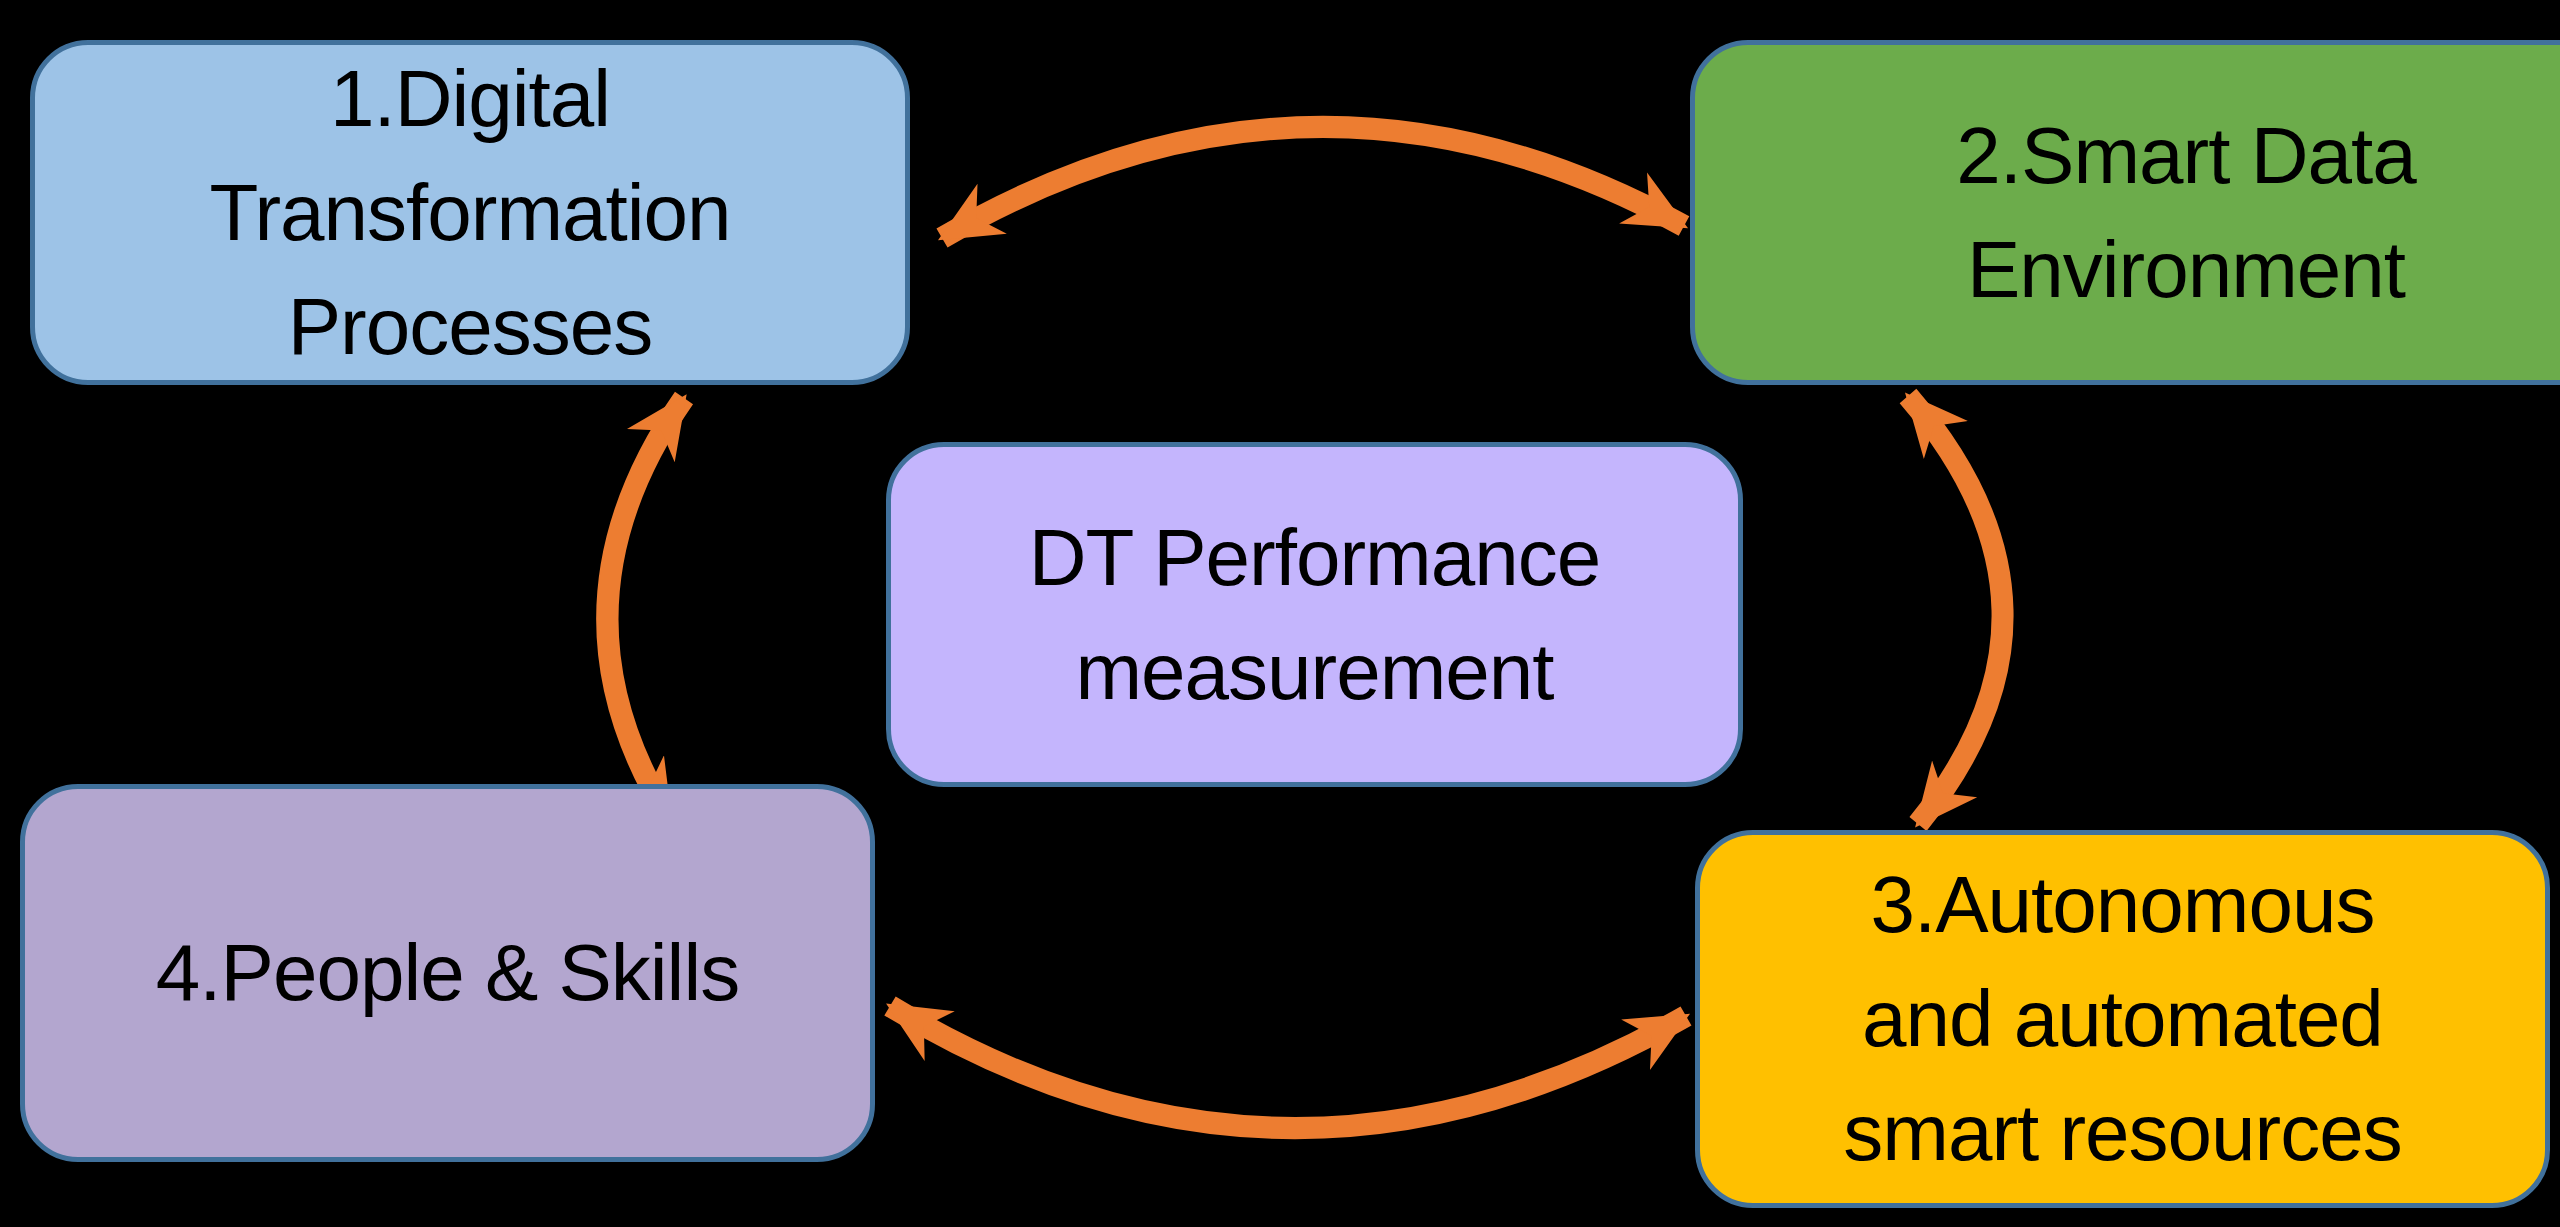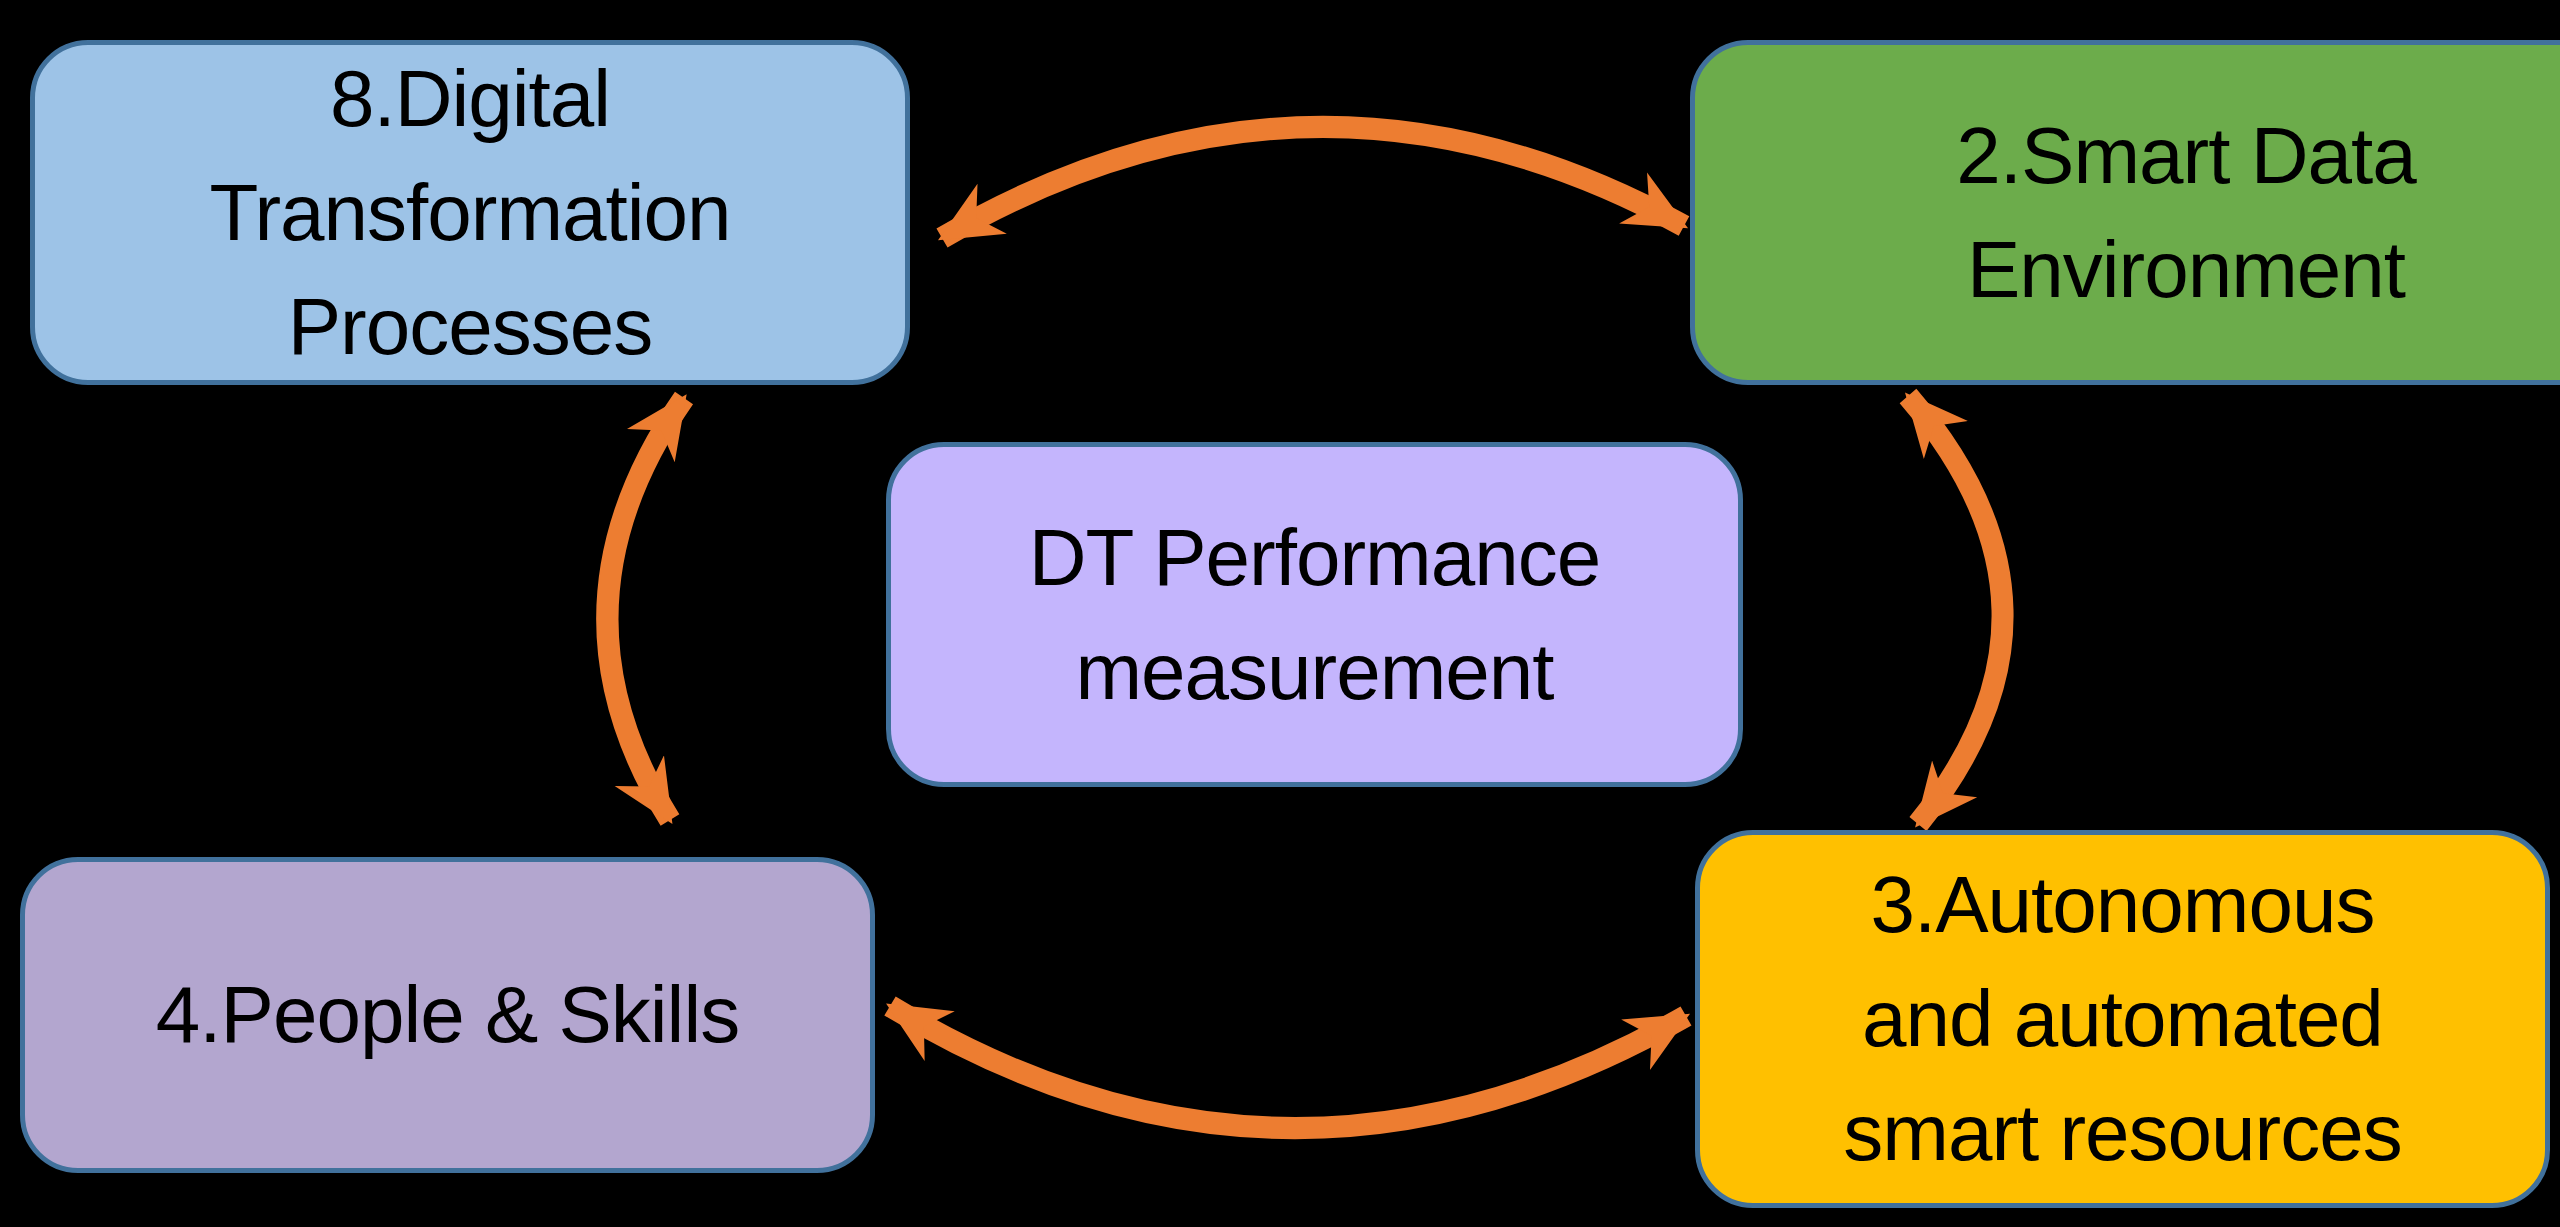--- a/index.html
+++ b/index.html
@@ -46,42 +46,42 @@
     letter-spacing: -1px;
   }
   .box .box-label {
     white-space: pre-line;
     display: block;
     padding: 0 10px;
   }
   .box-1 { left: 30px;   top: 40px;  width: 880px; height: 345px; }
   .box-2 { left: 1690px; top: 40px;  width: 992px; height: 345px; }
   .box-3 { left: 1695px; top: 830px; width: 855px; height: 378px; align-items: center; }
-  .box-4 { left: 20px;   top: 857px; width: 855px; height: 316px; }
+  .box-4 { left: 20px;   top: 784px; width: 855px; height: 378px; }
   .box-center { left: 858px; top: 442px; width: 857px; height: 345px; }
 </style>
 </head>
 <body>
 
 <div class="canvas">
 
   <svg class="arrows-svg" viewBox="0 0 2560 1227" aria-hidden="true">
     <defs>
       <marker id="ah" viewBox="0 0 10 10" refX="8.8" refY="5" markerWidth="3" markerHeight="3" orient="auto-start-reverse">
         <path class="arrowhead-shape" d="M0,0.6 L9.5,5 L0,9.4 L2.8,5 Z"></path>
       </marker>
     </defs>
     <path class="arc" d="M 942 238 Q 1312 22 1684 226" marker-start="url(#ah)" marker-end="url(#ah)"></path>
     <path class="arc" d="M 1908 396 Q 2092 610 1918 824" marker-start="url(#ah)" marker-end="url(#ah)"></path>
     <path class="arc" d="M 890 1006 Q 1285 1245 1686 1016" marker-start="url(#ah)" marker-end="url(#ah)"></path>
     <path class="arc" d="M 684 398 Q 538 608 670 820" marker-start="url(#ah)" marker-end="url(#ah)"></path>
   </svg>
 
   <div class="box box-1" style="background: rgb(157, 195, 231); border-color: rgb(65, 113, 156); color: rgb(0, 0, 0);">
-    <span class="box-label">8.Digital
+    <span class="box-label">1.Digital
 Transformation
 Processes</span>
   </div>
 
   <div class="box box-2" style="background: rgb(108, 172, 75); border-color: rgb(65, 113, 156); color: rgb(0, 0, 0);">
     <span class="box-label">2.Smart Data
 Environment</span>
   </div>
 
   <div class="box box-3" style="background: rgb(255, 192, 0); border-color: rgb(65, 113, 156); color: rgb(0, 0, 0);">

